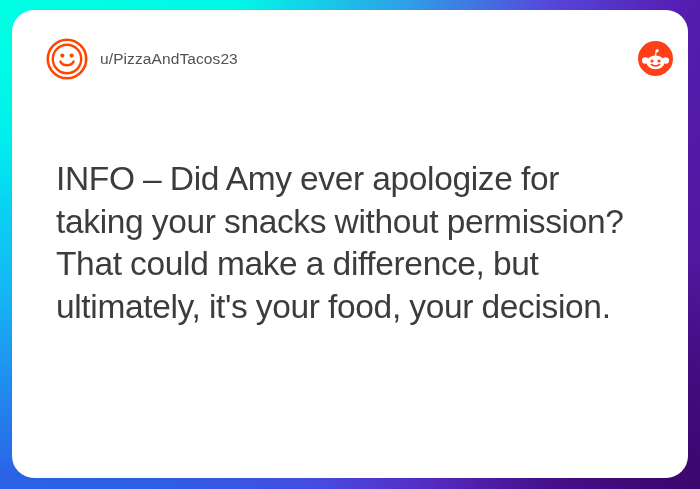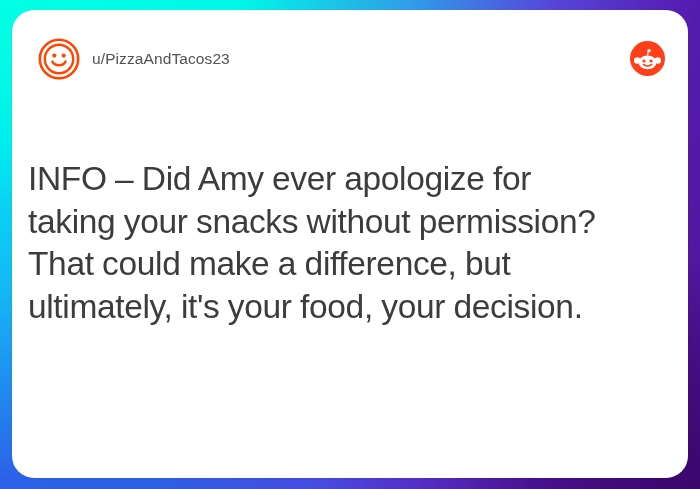--- a/index.html
+++ b/index.html
@@ -66,21 +66,21 @@
     height: 468px;
     background: #ffffff;
     border-radius: 22px;
     box-shadow: 0 1px 3px rgba(0,0,0,0.06);
     overflow: hidden;
   }
 
   
   #card-header {
     position: absolute;
-    left: 0; top: 0;
+    left: 8px; top: 0;
     width: 676px;
     height: 78px;
   }
 
   #avatar {
     position: absolute;
     left: 26px;
     top: 28px;
     width: 42px;
     height: 42px;
@@ -103,21 +103,21 @@
     left: 618px;
     top: 31px;
     width: 35px;
     height: 35px;
   }
   #reddit-logo svg { display: block; width: 35px; height: 35px; }
 
   
   #post-body {
     position: absolute;
-    left: 16px;
+    left: 44px;
     top: 148px;
     width: 570px;
   }
   #post-text {
     font-size: 33.5px;
     line-height: 42.5px;
     color: #3b3c3e;
     letter-spacing: -0.35px;
     font-weight: 400;
     word-spacing: -0.5px;

